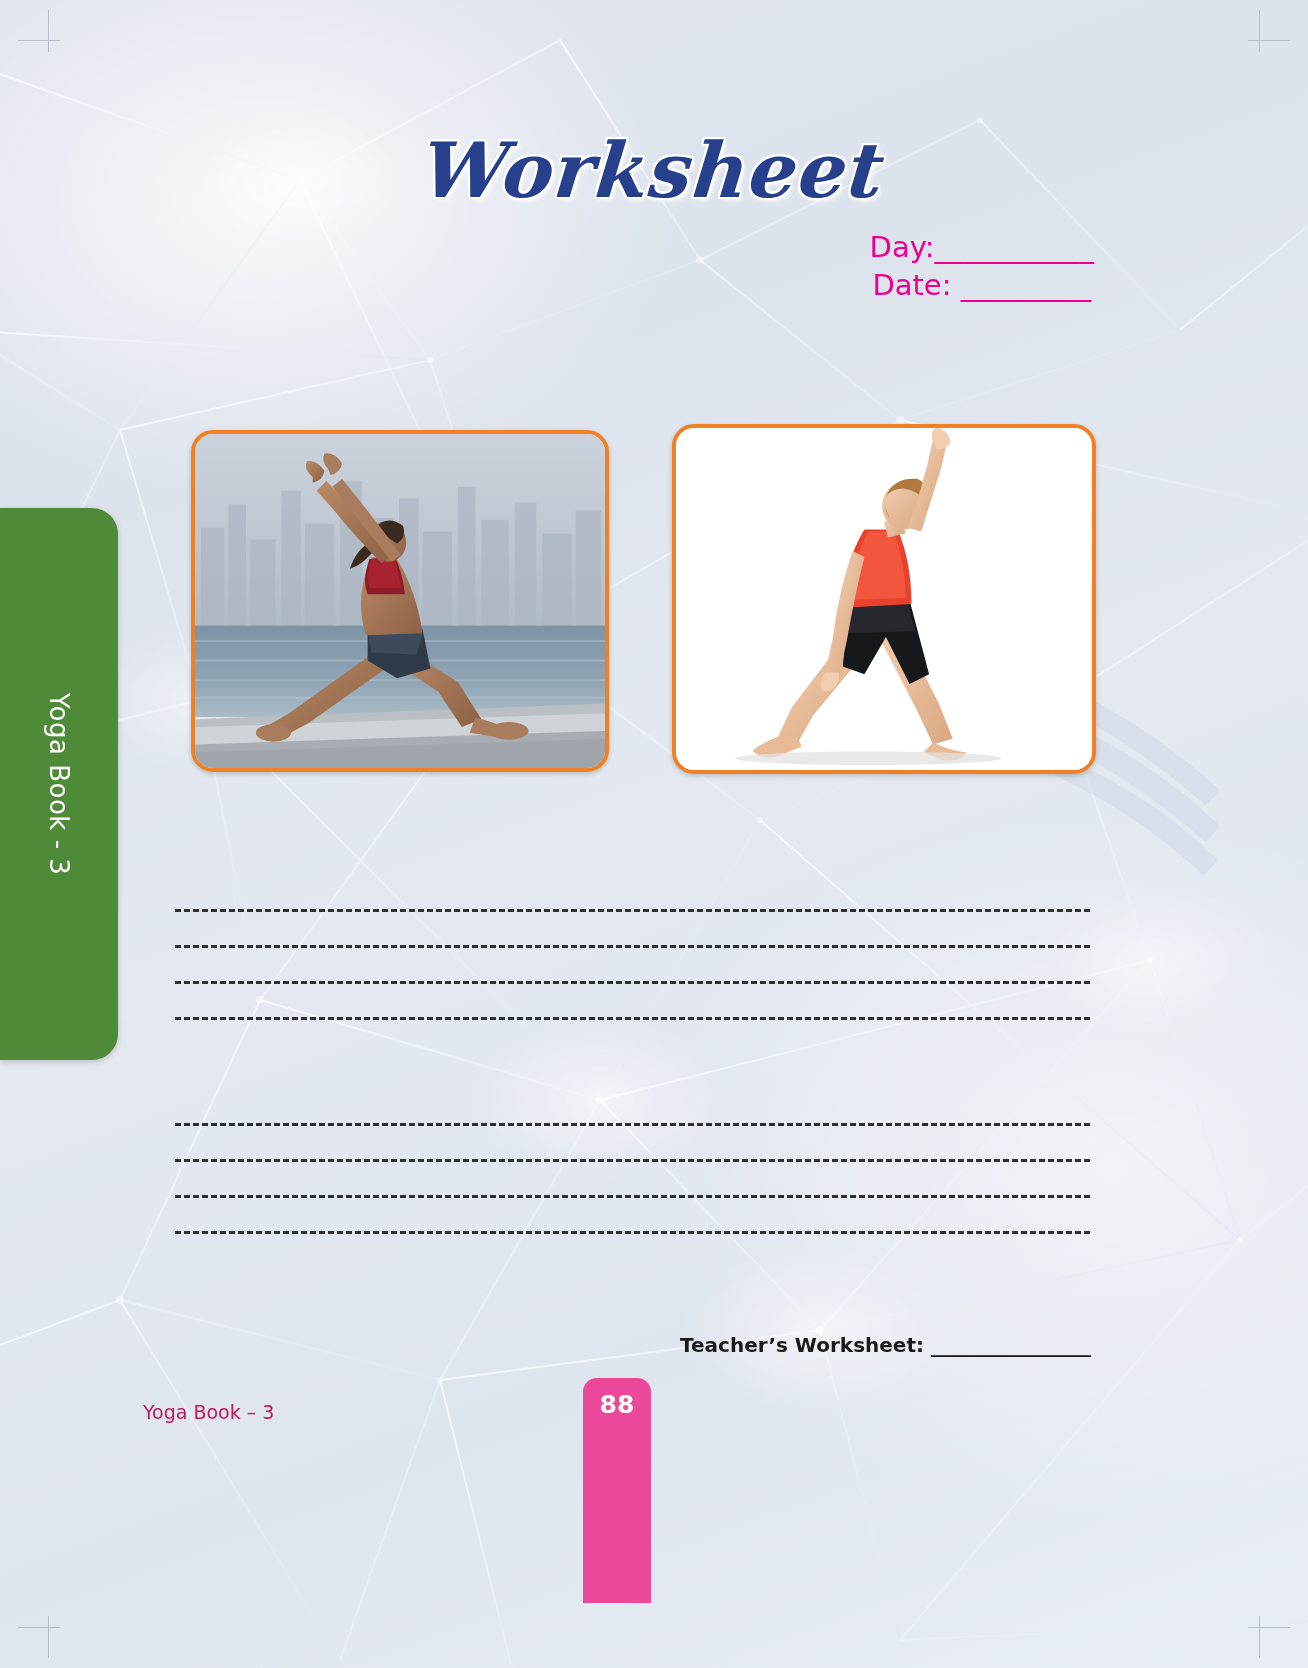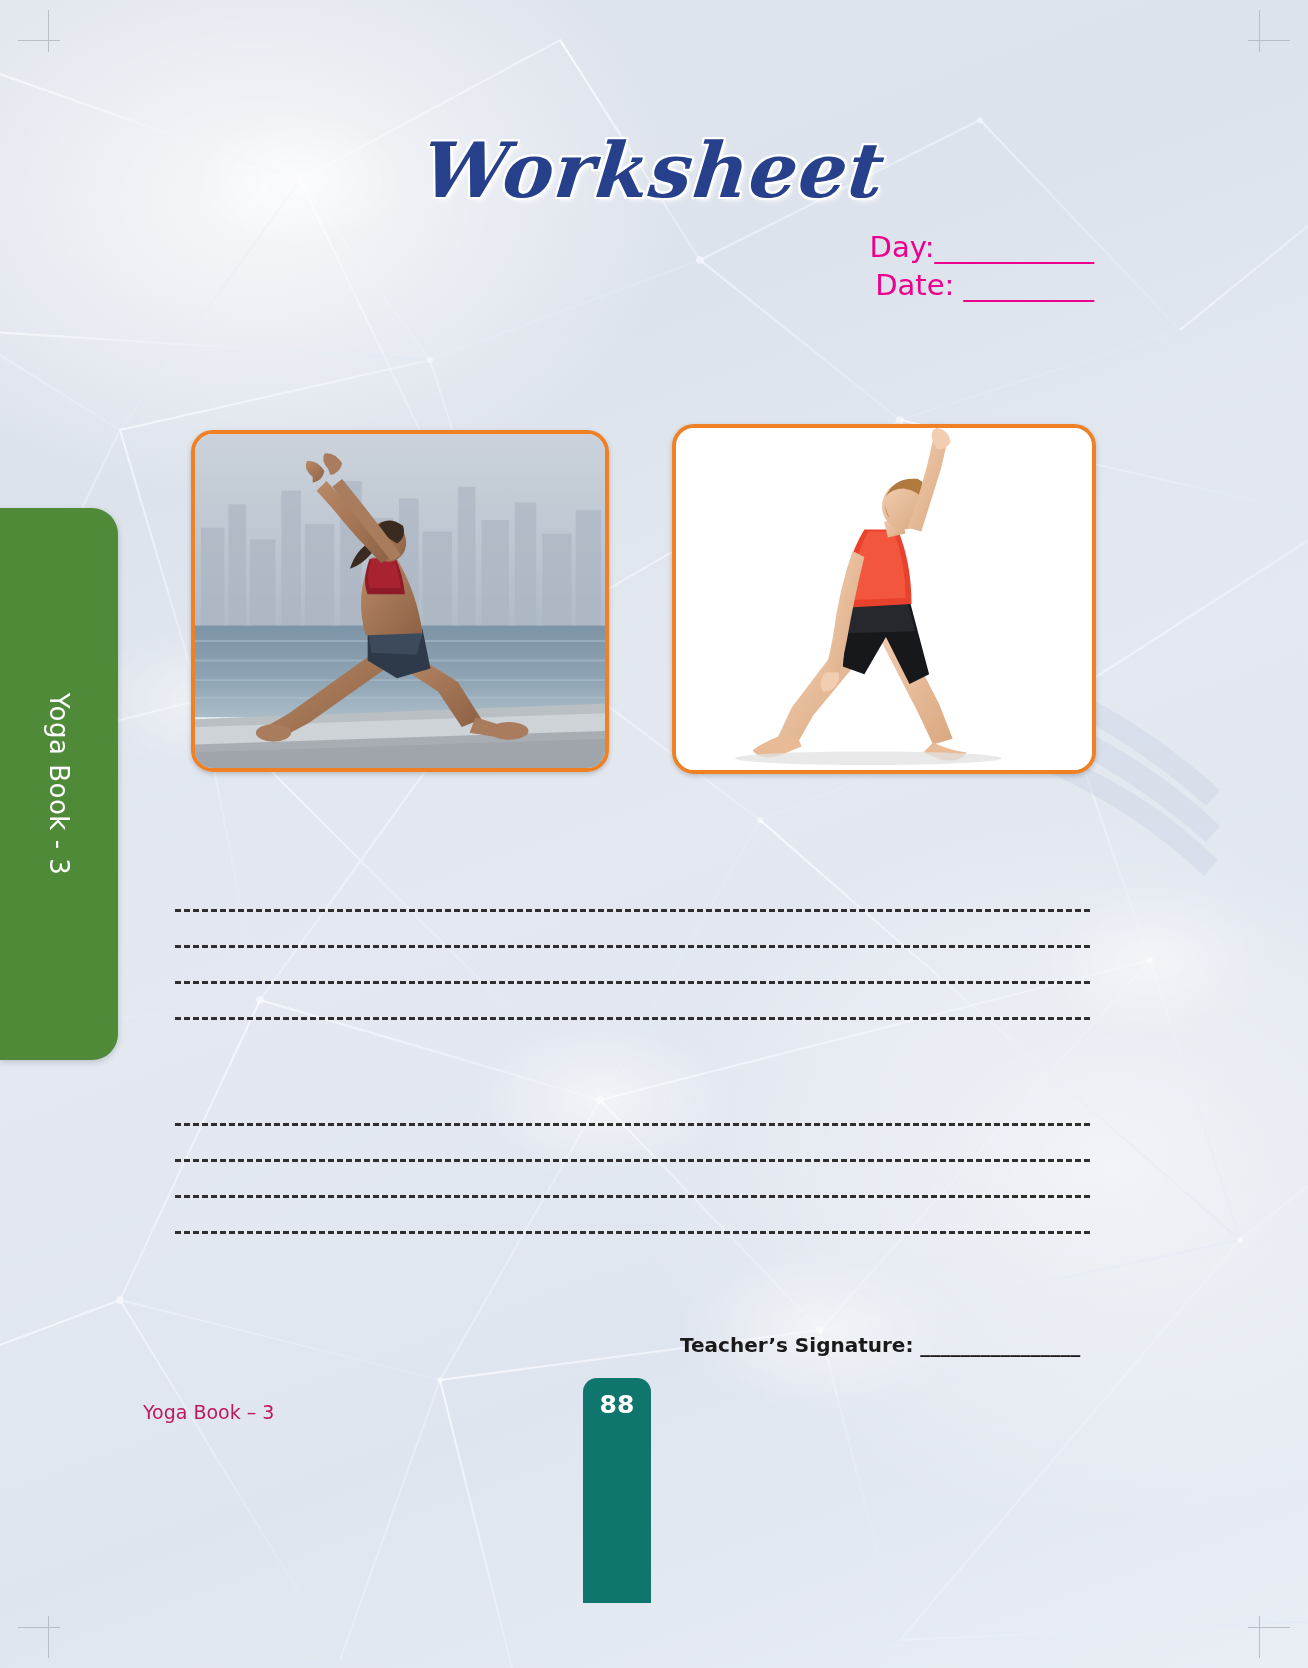--- a/index.html
+++ b/index.html
@@ -96,21 +96,21 @@
     left: 143px; top: 230px;
     font-size: 32px;
     font-weight: bold;
     color: #1a1a1a;
     font-family: "DejaVu Sans", sans-serif;
   }
 
   .daydate {
     position: absolute;
     right: 214px; top: 228px;
-    text-align: right;
+    text-align: center;
     color: #ec008c;
     font-family: "DejaVu Sans", sans-serif;
     font-size: 29px;
     line-height: 38px;
     white-space: nowrap;
   }
 
   
   .q {
     position: absolute;
@@ -168,21 +168,21 @@
     left: 143px; top: 1401px;
     font-size: 19px;
     color: #be185d;
     font-family: "DejaVu Sans", sans-serif;
   }
 
   .page-tab {
     position: absolute;
     left: 583px; top: 1378px;
     width: 68px; height: 225px;
-    background: #0f766e;
+    background: #ec4899;
     border-top-left-radius: 14px;
     border-top-right-radius: 14px;
   }
   .page-num {
     position: absolute;
     left: 0; top: 12px;
     width: 68px;
     text-align: center;
     color: #ffffff;
     font-size: 25px;
@@ -426,21 +426,21 @@
   </div>
 
 
   <div class="lines" id="lines-c">
     <div class="rule"></div>
     <div class="rule"></div>
     <div class="rule"></div>
     <div class="rule"></div>
   </div>
 
-  <div class="signature">Teacher’s Signature: ________________</div>
+  <div class="signature">Teacher’s Worksheet: ________________</div>
 
   <div class="footer-book">Yoga Book – 3</div>
 
   <div class="page-tab">
     <div class="page-num">88</div>
   </div>
 
 </div>
 
 </body></html>

